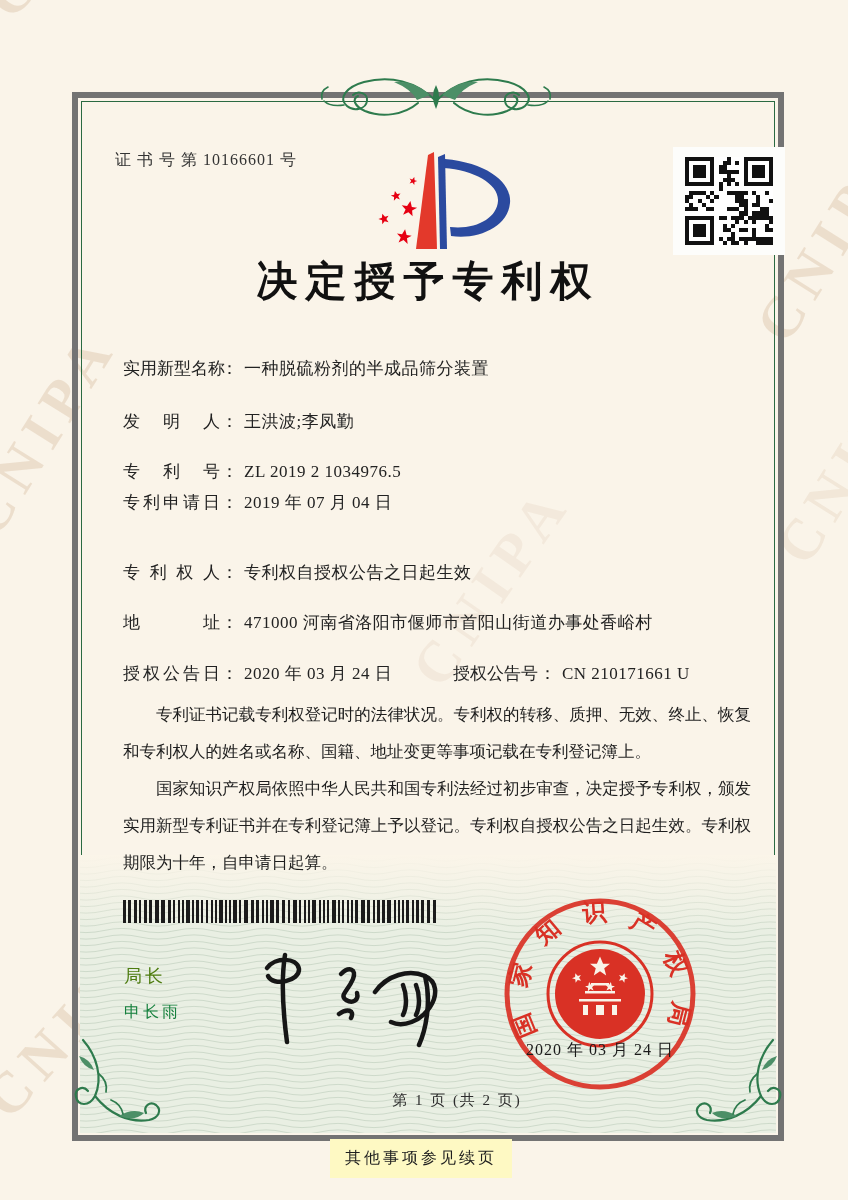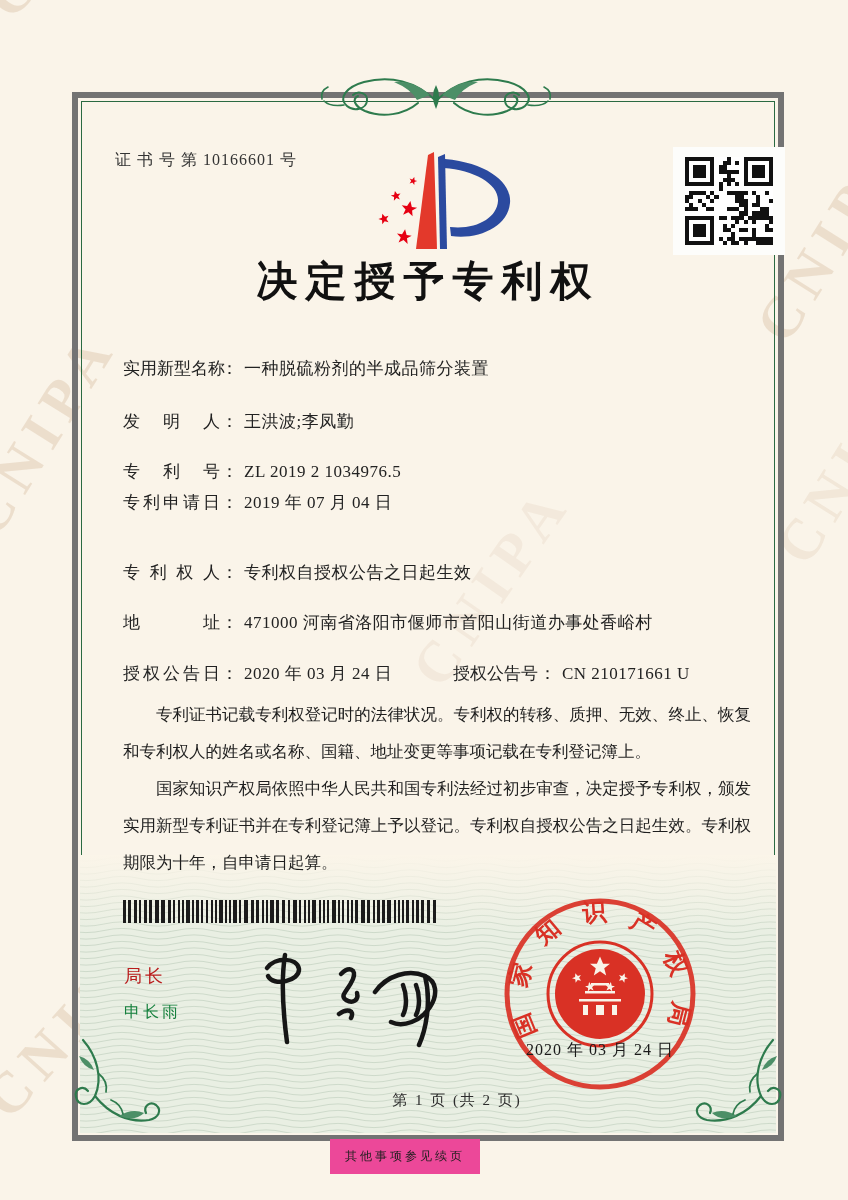--- a/index.html
+++ b/index.html
@@ -30,28 +30,28 @@
     font-size:41px;font-weight:700;letter-spacing:8px;color:#111;
   }
   .frow{position:absolute;left:45px;font-size:17px;line-height:22px;white-space:nowrap;color:#222;}
   .flabel{display:inline-block;width:97px;text-align:justify;text-align-last:justify;vertical-align:top;}
   .fcolon{display:inline-block;margin:0 6px 0 1px;}
   .fvalue{letter-spacing:.5px;}
   .fpair2{position:absolute;left:330px;top:0;white-space:nowrap;}
   .paras{position:absolute;left:45px;top:598px;width:628px;font-size:16.5px;line-height:37px;color:#1e1e1e;text-align:justify;}
   .paras p{margin:0;text-indent:2em;}
   .barcode{position:absolute;left:45px;top:802px;}
-  .issuer-title{position:absolute;left:46px;top:866px;font-size:18px;letter-spacing:3px;color:#b91c1c;}
+  .issuer-title{position:absolute;left:46px;top:866px;font-size:18px;letter-spacing:3px;color:#4d7c0f;}
   .issuer-name{position:absolute;left:46px;top:904px;font-size:16px;letter-spacing:3px;color:#15803d;}
   .signature{position:absolute;left:175px;top:852px;}
   .seal{position:absolute;left:412px;top:786px;width:220px;height:220px;}
   .page-ind{position:absolute;left:0;top:993px;width:100%;text-align:center;font-size:15px;letter-spacing:2px;color:#2c2c2c;padding-left:29px;}
   .footer-note{
-    position:absolute;left:330px;top:1139px;background:#ec4899;padding:9px 15px;
-    font-size:12px;letter-spacing:3px;color:#1f1f1f;z-index:3;
+    position:absolute;left:330px;top:1139px;background:#fef9c3;padding:9px 15px;
+    font-size:16px;letter-spacing:3px;color:#1f1f1f;z-index:3;
   }
   .ornament{position:absolute;pointer-events:none;}
   .o-top{left:218px;top:-33px;}
   .o-bl{left:-9px;top:928px;}
   .o-br{right:-9px;top:928px;}
 </style>
 </head>
 <body>
 
 <svg width="0" height="0" style="position:absolute" aria-hidden="true">

